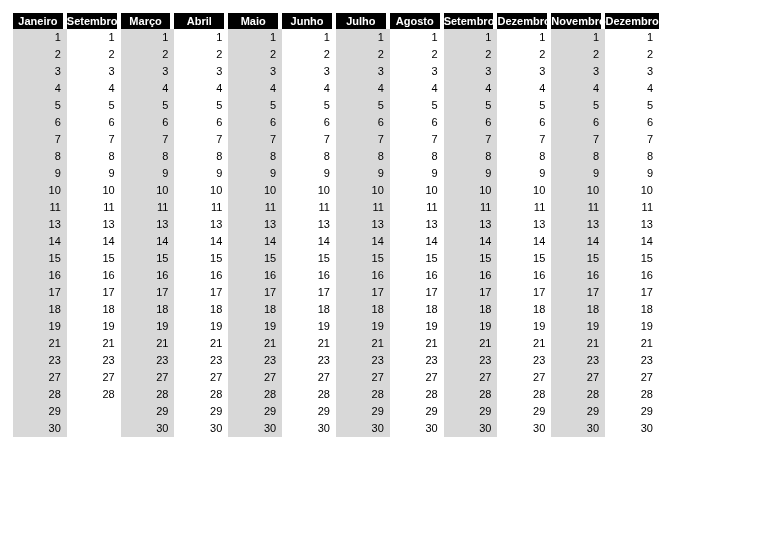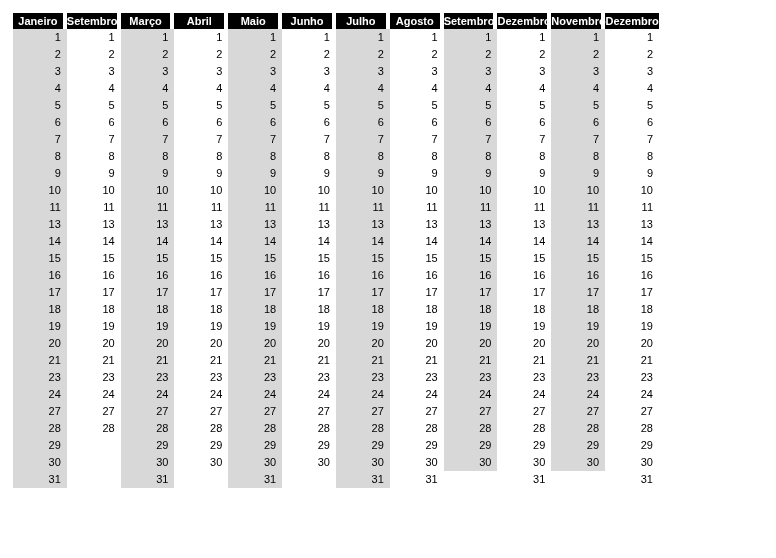--- a/index.html
+++ b/index.html
@@ -309,74 +309,46 @@
           <td class="shaded">19</td>
           <td>19</td>
           <td class="shaded">19</td>
           <td>19</td>
           <td class="shaded">19</td>
           <td>19</td>
           <td class="shaded">19</td>
           <td>19</td>
         </tr>
         <tr>
-          <td class="shaded">20</td>
-          <td>20</td>
-          <td class="shaded">20</td>
-          <td>20</td>
-          <td class="shaded">20</td>
-          <td>20</td>
-          <td class="shaded">20</td>
-          <td>20</td>
-          <td class="shaded">20</td>
-          <td>20</td>
-          <td class="shaded">20</td>
-          <td>20</td>
-        </tr>
-        <tr>
-          <td class="shaded">21</td>
-          <td>21</td>
-          <td class="shaded">21</td>
-          <td>21</td>
-          <td class="shaded">21</td>
-          <td>21</td>
-          <td class="shaded">21</td>
-          <td>21</td>
-          <td class="shaded">21</td>
-          <td>21</td>
-          <td class="shaded">21</td>
-          <td>21</td>
-        </tr>
-        <tr>
-          <td class="shaded">23</td>
-          <td>23</td>
-          <td class="shaded">23</td>
-          <td>23</td>
-          <td class="shaded">23</td>
-          <td>23</td>
-          <td class="shaded">23</td>
-          <td>23</td>
-          <td class="shaded">23</td>
-          <td>23</td>
-          <td class="shaded">23</td>
-          <td>23</td>
-        </tr>
-        <tr>
-          <td class="shaded">24</td>
-          <td>24</td>
-          <td class="shaded">24</td>
-          <td>24</td>
-          <td class="shaded">24</td>
-          <td>24</td>
-          <td class="shaded">24</td>
-          <td>24</td>
-          <td class="shaded">24</td>
-          <td>24</td>
-          <td class="shaded">24</td>
-          <td>24</td>
+          <td class="shaded">21</td>
+          <td>21</td>
+          <td class="shaded">21</td>
+          <td>21</td>
+          <td class="shaded">21</td>
+          <td>21</td>
+          <td class="shaded">21</td>
+          <td>21</td>
+          <td class="shaded">21</td>
+          <td>21</td>
+          <td class="shaded">21</td>
+          <td>21</td>
+        </tr>
+        <tr>
+          <td class="shaded">23</td>
+          <td>23</td>
+          <td class="shaded">23</td>
+          <td>23</td>
+          <td class="shaded">23</td>
+          <td>23</td>
+          <td class="shaded">23</td>
+          <td>23</td>
+          <td class="shaded">23</td>
+          <td>23</td>
+          <td class="shaded">23</td>
+          <td>23</td>
         </tr>
         <tr>
           <td class="shaded">27</td>
           <td>27</td>
           <td class="shaded">27</td>
           <td>27</td>
           <td class="shaded">27</td>
           <td>27</td>
           <td class="shaded">27</td>
           <td>27</td>
@@ -419,30 +391,16 @@
           <td class="shaded">30</td>
           <td>30</td>
           <td class="shaded">30</td>
           <td>30</td>
           <td class="shaded">30</td>
           <td>30</td>
           <td class="shaded">30</td>
           <td>30</td>
           <td class="shaded">30</td>
           <td>30</td>
-        </tr>
-        <tr>
-          <td class="shaded">31</td>
-          <td class="blank"></td>
-          <td class="shaded">31</td>
-          <td class="blank"></td>
-          <td class="shaded">31</td>
-          <td class="blank"></td>
-          <td class="shaded">31</td>
-          <td>31</td>
-          <td class="blank"></td>
-          <td>31</td>
-          <td class="blank"></td>
-          <td>31</td>
         </tr>
       </tbody>
   </table>
 </div>
 
 </body></html>

